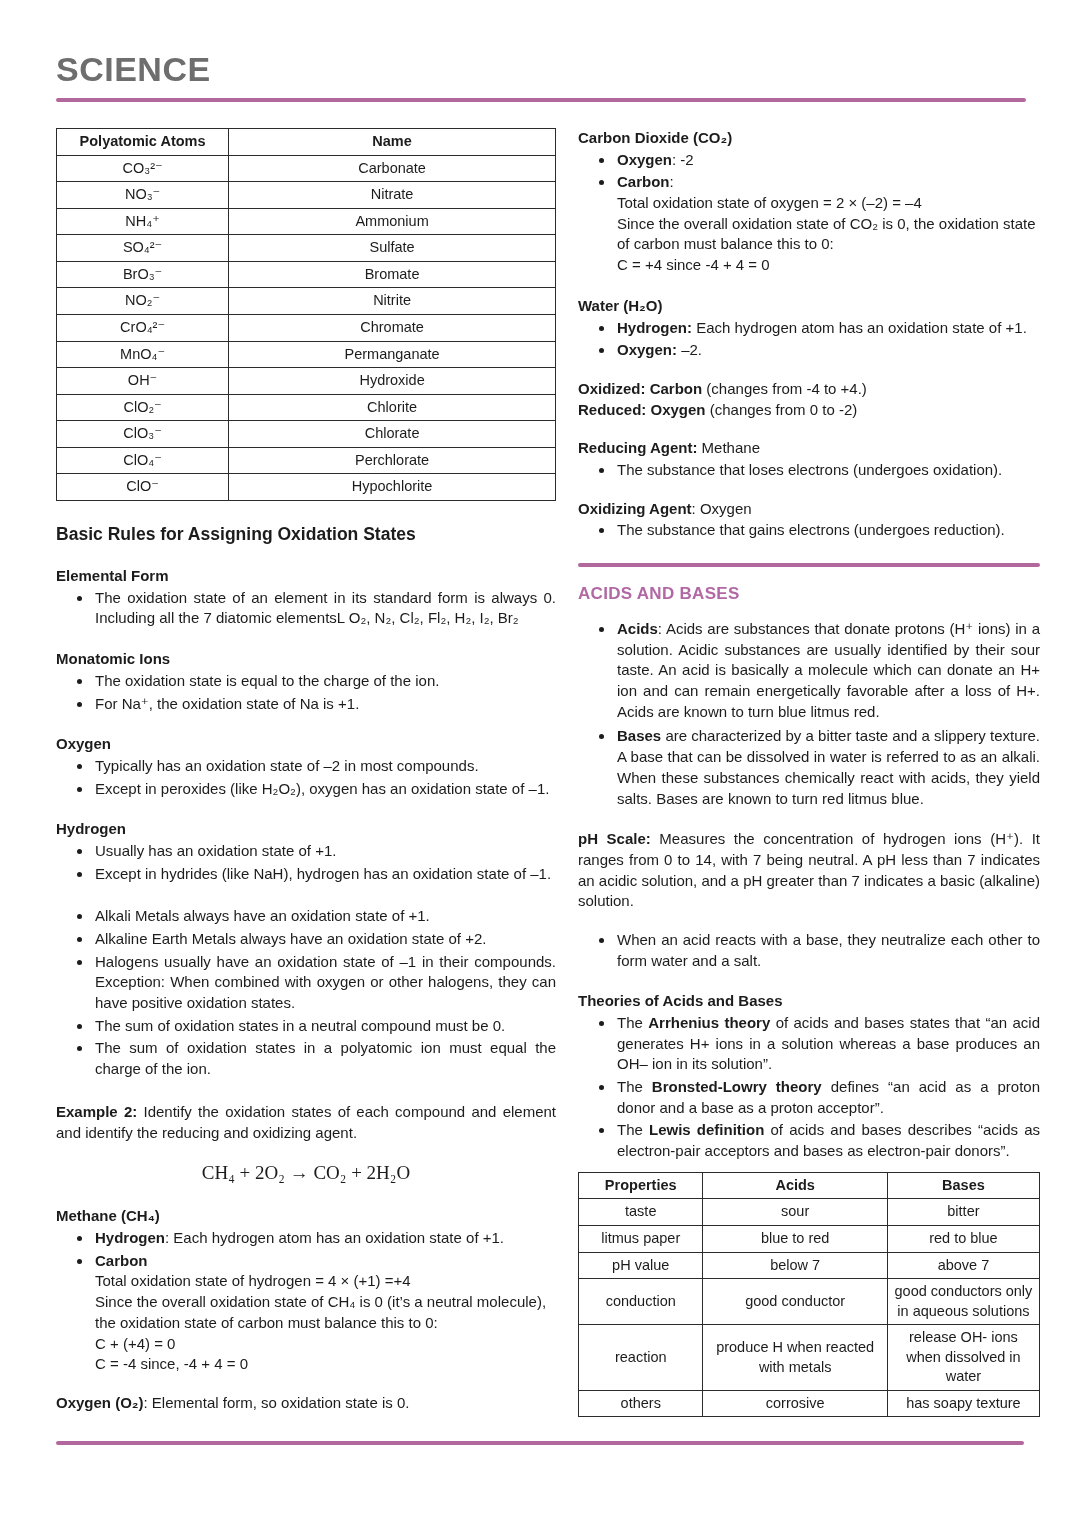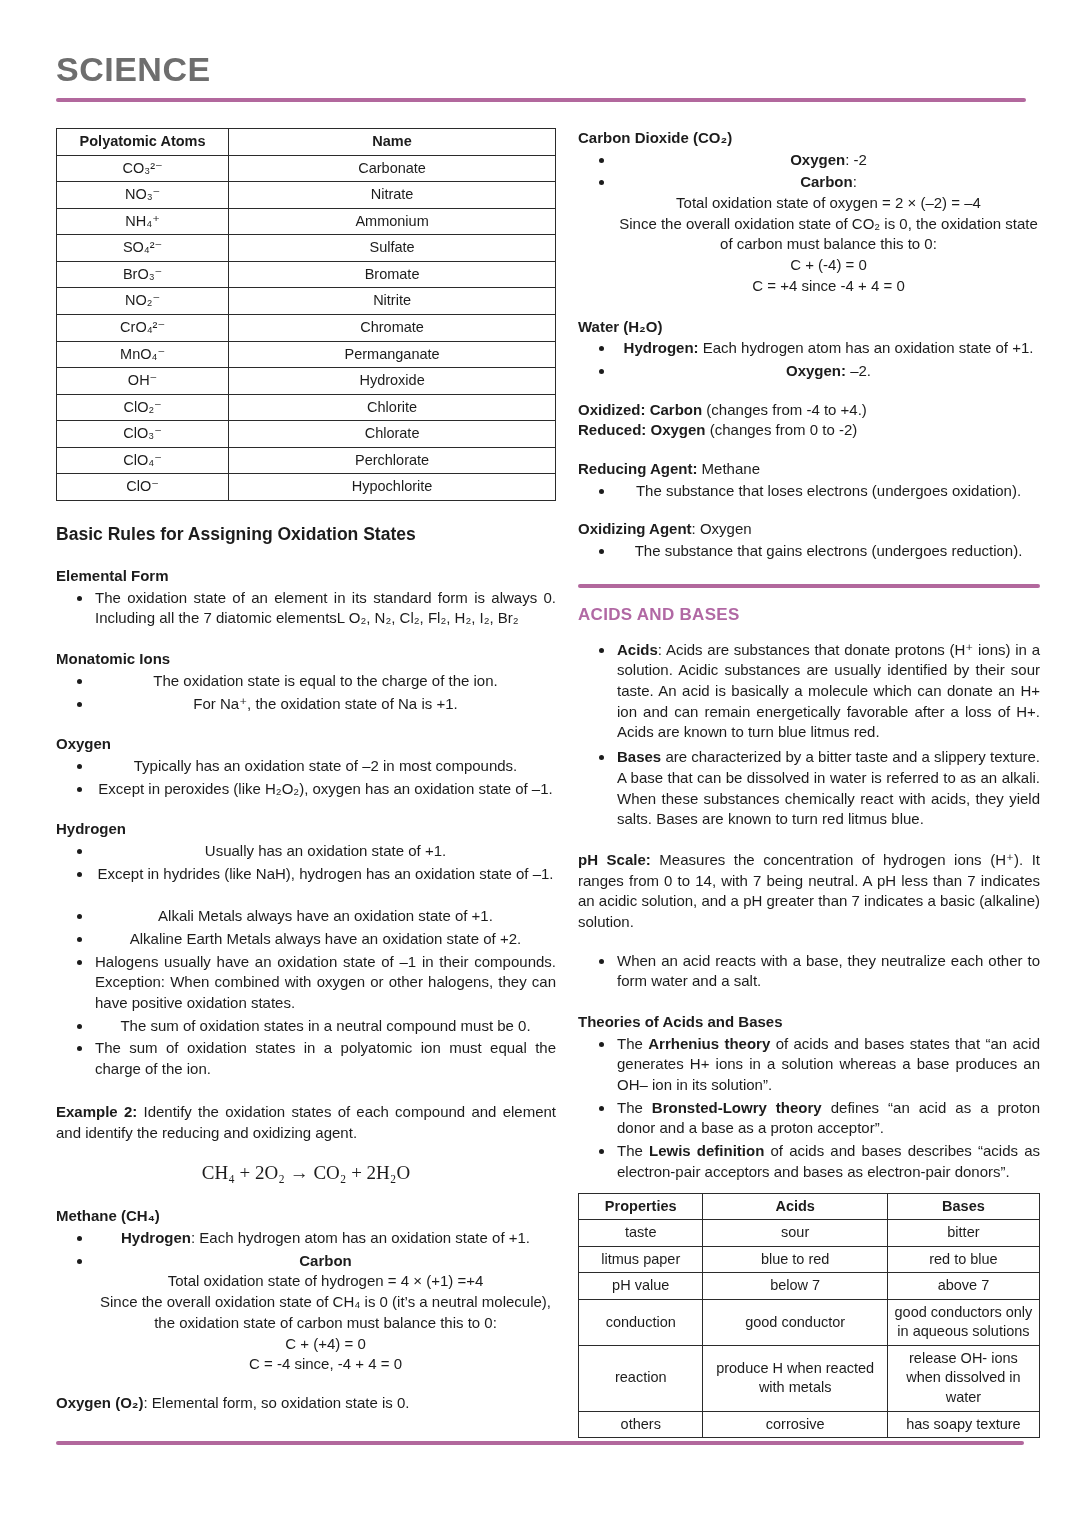--- a/index.html
+++ b/index.html
@@ -40,21 +40,21 @@
 
   h2.accent {
     color:#b168a4; font-size:17px; line-height:26px; font-weight:700;
     margin:14px 0 12px 0; letter-spacing:0.3px;
   }
   h3.sec { font-weight:700; margin-top:21px; }
   h4.sub { font-weight:700; margin-top:20px; }
   .b { font-weight:700; }
   .just { text-align:justify; }
   ul { margin:1px 0 0 0; padding-left:37px; list-style:disc outside; }
-  li { margin-bottom:2px; padding-left:2px;text-align:center; }
+  li { margin-bottom:2px; padding-left:2px; }
   .mt18 { margin-top:18px; }
   .mt20 { margin-top:20px; }
   .mt22 { margin-top:22px; }
   .equation {
     font-family:"Liberation Serif","DejaVu Serif",serif;
     font-size:19px; text-align:center; margin:17px 0 0 0;
   }
   .line { display:block; }
   .divider2 { height:4px; background:#b2689d; border-radius:2px; margin-top:22px; }
   .redox-line { display:block; }
@@ -193,21 +193,20 @@
 
     <div class="col-right">
 
       <h4 class="sub" style="margin-top:0">Carbon Dioxide (CO₂)</h4>
       <ul>
         <li><span class="b">Oxygen</span><span>: -2</span></li>
         <li>
           <span class="b">Carbon</span><span>:</span>
           <span class="line">Total oxidation state of oxygen = 2 × (–2) = –4</span>
           <span class="line">Since the overall oxidation state of CO₂ is 0, the oxidation state of carbon must balance this to 0:</span>
-          <span class="line">C + (-4) = 0</span>
           <span class="line">C = +4 since -4 + 4 = 0</span>
         </li>
       </ul>
 
       <h4 class="sub">Water (H₂O)</h4>
       <ul>
         <li><span class="b">Hydrogen:</span><span> Each hydrogen atom has an oxidation state of +1.</span></li>
         <li><span class="b">Oxygen:</span><span> –2.</span></li>
       </ul>
 

